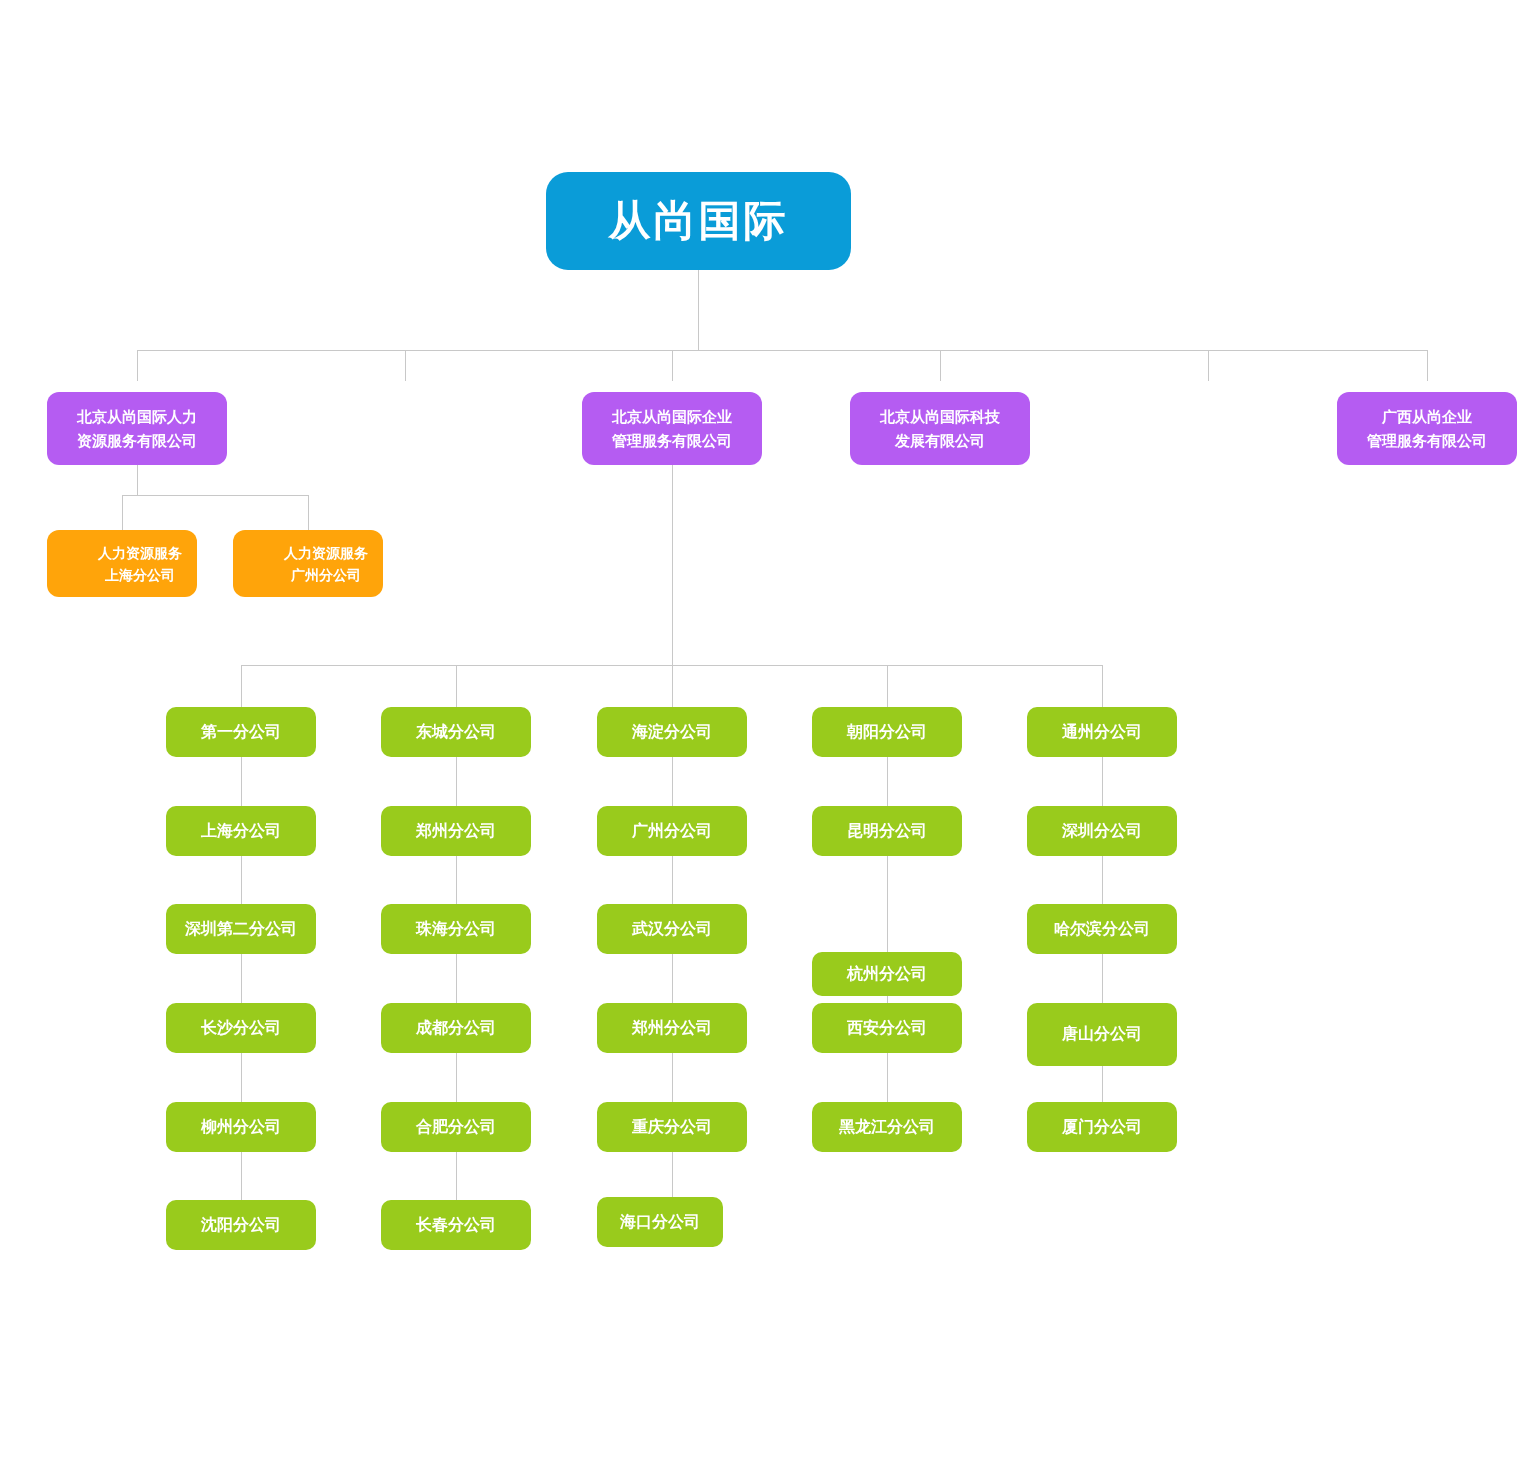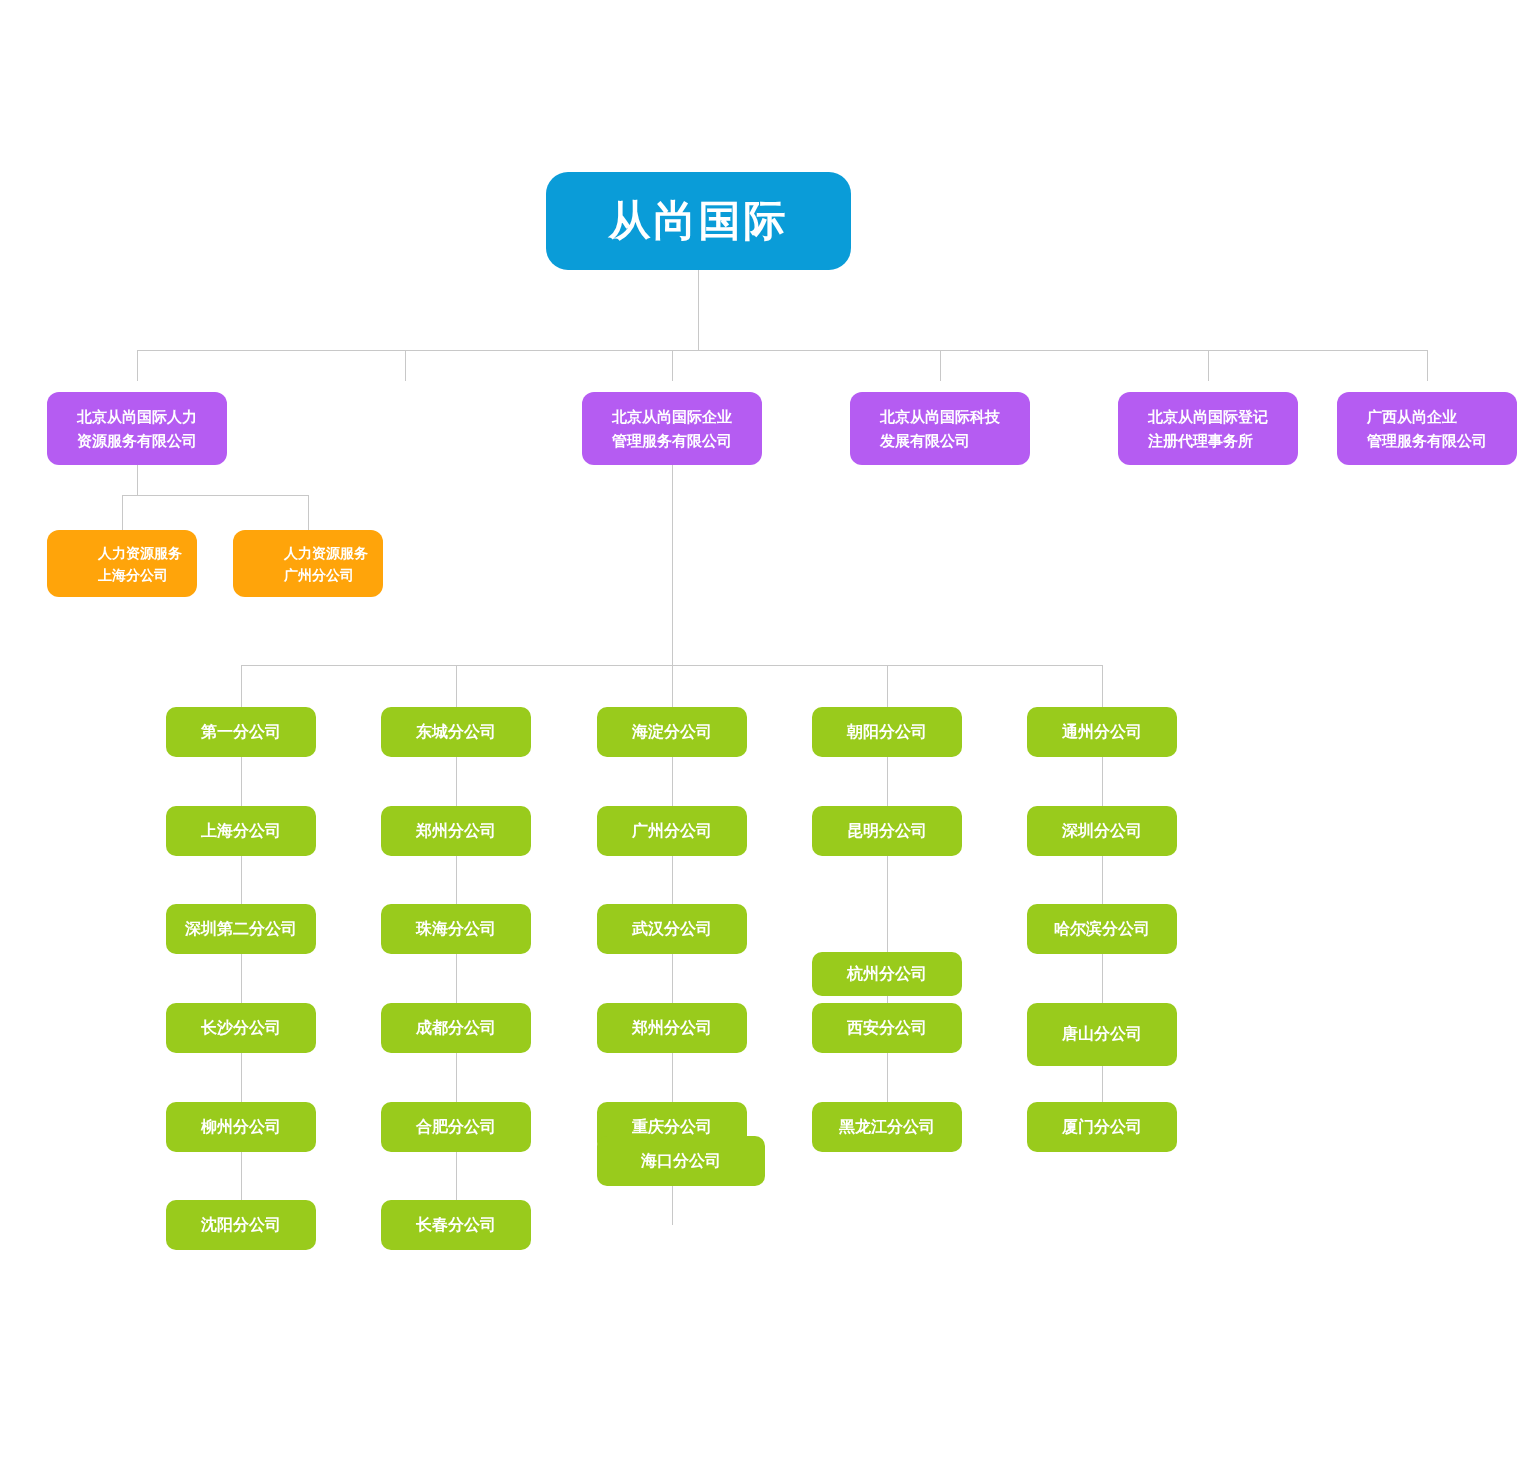--- a/index.html
+++ b/index.html
@@ -19,20 +19,21 @@
     position: absolute;
     background: var(--color-connector, #c8c8c8);
   }
   .line.v { width: 1px; }
   .line.h { height: 1px; }
   .node {
     position: absolute;
     display: flex;
     align-items: center;
     justify-content: center;
+    text-align: center;
     color: #ffffff;
     font-weight: bold;
     white-space: pre-line;
     box-sizing: border-box;
   }
   .node.root {
     background: var(--color-root, #0a9cd8);
     border-radius: 22px;
     font-size: 42px;
     letter-spacing: 3px;
@@ -85,22 +86,20 @@
   <div class="line v" style="left:1102px;top:665px;height:462px"></div>
 
   <div class="node root" style="left:546px;top:172px;width:305px;height:98px">从尚国际</div>
 
   <div class="node subsidiary" style="left:47px;top:380px;width:180px;height:73px">北京从尚国际人力
 资源服务有限公司</div>
   <div class="node subsidiary" style="left:582px;top:380px;width:180px;height:73px">北京从尚国际企业
 管理服务有限公司</div>
   <div class="node subsidiary" style="left:850px;top:380px;width:180px;height:73px">北京从尚国际科技
 发展有限公司</div>
-  <div class="node subsidiary" style="left:1118px;top:380px;width:180px;height:73px">北京从尚国际登记
-注册代理事务所</div>
   <div class="node subsidiary" style="left:1337px;top:380px;width:180px;height:73px">广西从尚企业
 管理服务有限公司</div>
 
   <div class="node hr-branch" style="left:47px;top:530px;width:150px;height:67px">人力资源服务
 上海分公司</div>
   <div class="node hr-branch" style="left:233px;top:530px;width:150px;height:67px">人力资源服务
 广州分公司</div>
 
   <div class="node branch" style="left:166px;top:707px;width:150px;height:50px">第一分公司</div>
   <div class="node branch" style="left:166px;top:806px;width:150px;height:50px">上海分公司</div>
@@ -114,21 +113,21 @@
   <div class="node branch" style="left:381px;top:904px;width:150px;height:50px">珠海分公司</div>
   <div class="node branch" style="left:381px;top:1003px;width:150px;height:50px">成都分公司</div>
   <div class="node branch" style="left:381px;top:1102px;width:150px;height:50px">合肥分公司</div>
   <div class="node branch" style="left:381px;top:1200px;width:150px;height:50px">长春分公司</div>
 
   <div class="node branch" style="left:597px;top:707px;width:150px;height:50px">海淀分公司</div>
   <div class="node branch" style="left:597px;top:806px;width:150px;height:50px">广州分公司</div>
   <div class="node branch" style="left:597px;top:904px;width:150px;height:50px">武汉分公司</div>
   <div class="node branch" style="left:597px;top:1003px;width:150px;height:50px">郑州分公司</div>
   <div class="node branch" style="left:597px;top:1102px;width:150px;height:50px">重庆分公司</div>
-  <div class="node branch" style="left:597px;top:1136px;width:168px;height:50px">海口分公司</div>
+  <div class="node branch" style="left:597px;top:1197px;width:126px;height:50px">海口分公司</div>
 
   <div class="node branch" style="left:812px;top:707px;width:150px;height:50px">朝阳分公司</div>
   <div class="node branch" style="left:812px;top:806px;width:150px;height:50px">昆明分公司</div>
   <div class="node branch" style="left:812px;top:952px;width:150px;height:44px">杭州分公司</div>
   <div class="node branch" style="left:812px;top:1003px;width:150px;height:50px">西安分公司</div>
   <div class="node branch" style="left:812px;top:1102px;width:150px;height:50px">黑龙江分公司</div>
 
   <div class="node branch" style="left:1027px;top:707px;width:150px;height:50px">通州分公司</div>
   <div class="node branch" style="left:1027px;top:806px;width:150px;height:50px">深圳分公司</div>
   <div class="node branch" style="left:1027px;top:904px;width:150px;height:50px">哈尔滨分公司</div>

